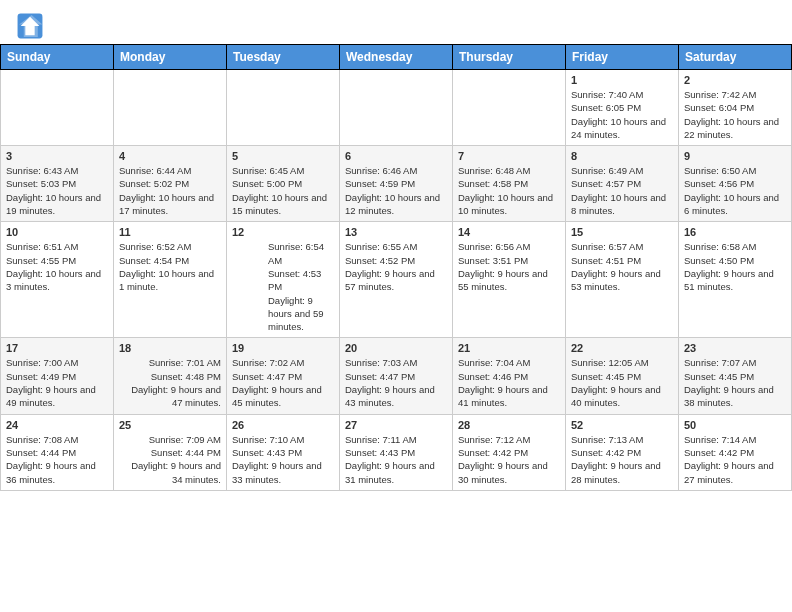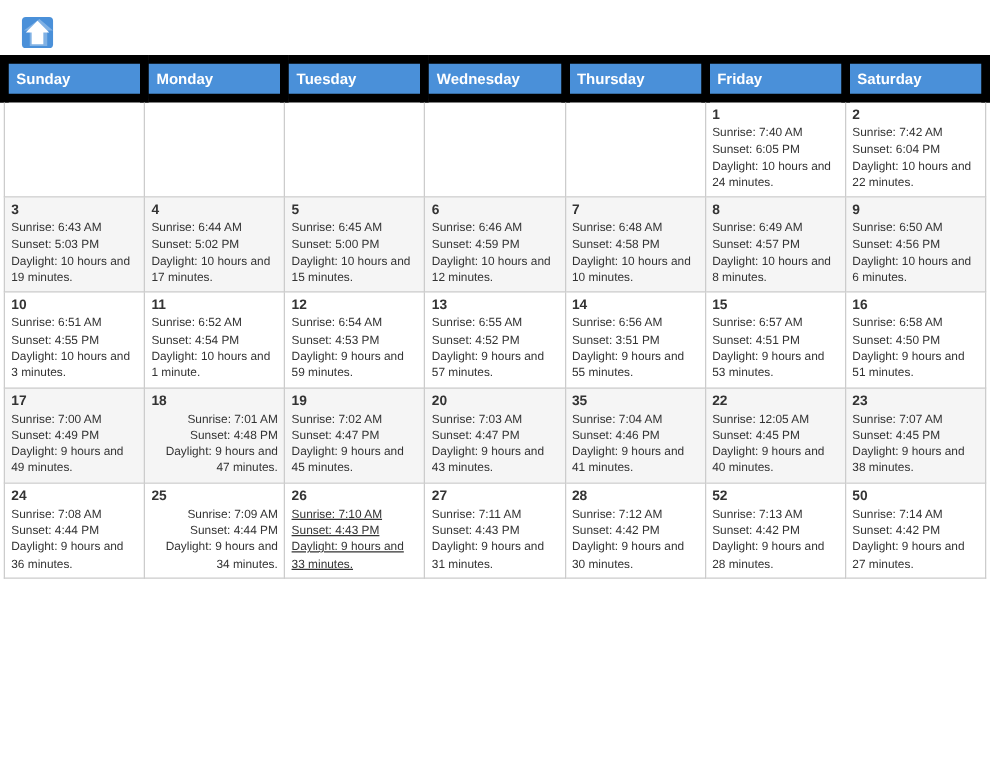--- a/index.html
+++ b/index.html
@@ -52,21 +52,21 @@
       margin: 0;
       padding: 0 4px;
     }
     .calendar th {
       background: #4a90d9;
       color: #fff;
       font-size: 12px;
       font-weight: bold;
       text-align: left;
       padding: 5px 6px;
-      border: 7px solid #000000;
+      border: 1px solid #000000;
     }
     .calendar td {
       width: 113px;
       vertical-align: top;
       border: 1px solid #ccc;
       padding: 4px 5px;
       font-size: 10px;
       color: #333;
       min-height: 80px;
       background: #fff;
@@ -198,21 +198,21 @@
 Daylight: 10 hours and 3 minutes.</div>
         </td>
         <td>
           <span class="day-num">11</span>
           <div class="day-info" style="white-space: pre-line;">Sunrise: 6:52 AM
 Sunset: 4:54 PM
 Daylight: 10 hours and 1 minute.</div>
         </td>
         <td>
           <span class="day-num">12</span>
-          <div class="day-info" style="white-space: pre-line;">Sunrise: 6:54 AM
+          <div class="day-info" style="white-space: pre-line; margin-left: 36px;">Sunrise: 6:54 AM
 Sunset: 4:53 PM
 Daylight: 9 hours and 59 minutes.</div>
         </td>
         <td>
           <span class="day-num">13</span>
           <div class="day-info" style="white-space: pre-line;">Sunrise: 6:55 AM
 Sunset: 4:52 PM
 Daylight: 9 hours and 57 minutes.</div>
         </td>
         <td>
@@ -253,21 +253,21 @@
 Sunset: 4:47 PM
 Daylight: 9 hours and 45 minutes.</div>
         </td>
         <td>
           <span class="day-num">20</span>
           <div class="day-info" style="white-space: pre-line;">Sunrise: 7:03 AM
 Sunset: 4:47 PM
 Daylight: 9 hours and 43 minutes.</div>
         </td>
         <td>
-          <span class="day-num">35</span>
+          <span class="day-num">21</span>
           <div class="day-info" style="white-space: pre-line;">Sunrise: 7:04 AM
 Sunset: 4:46 PM
 Daylight: 9 hours and 41 minutes.</div>
         </td>
         <td>
           <span class="day-num">22</span>
           <div class="day-info" style="white-space: pre-line;">Sunrise: 12:05 AM
 Sunset: 4:45 PM
 Daylight: 9 hours and 40 minutes.</div>
         </td>
@@ -286,21 +286,21 @@
 Daylight: 9 hours and 36 minutes.</div>
         </td>
         <td>
           <span class="day-num">25</span>
           <div class="day-info" style="white-space: pre-line; text-align: right;">Sunrise: 7:09 AM
 Sunset: 4:44 PM
 Daylight: 9 hours and 34 minutes.</div>
         </td>
         <td>
           <span class="day-num">26</span>
-          <div class="day-info" style="white-space: pre-line; text-decoration: underline;">Sunrise: 7:10 AM
+          <div class="day-info" style="white-space: pre-line;">Sunrise: 7:10 AM
 Sunset: 4:43 PM
 Daylight: 9 hours and 33 minutes.</div>
         </td>
         <td>
           <span class="day-num">27</span>
           <div class="day-info" style="white-space: pre-line;">Sunrise: 7:11 AM
 Sunset: 4:43 PM
 Daylight: 9 hours and 31 minutes.</div>
         </td>
         <td>

